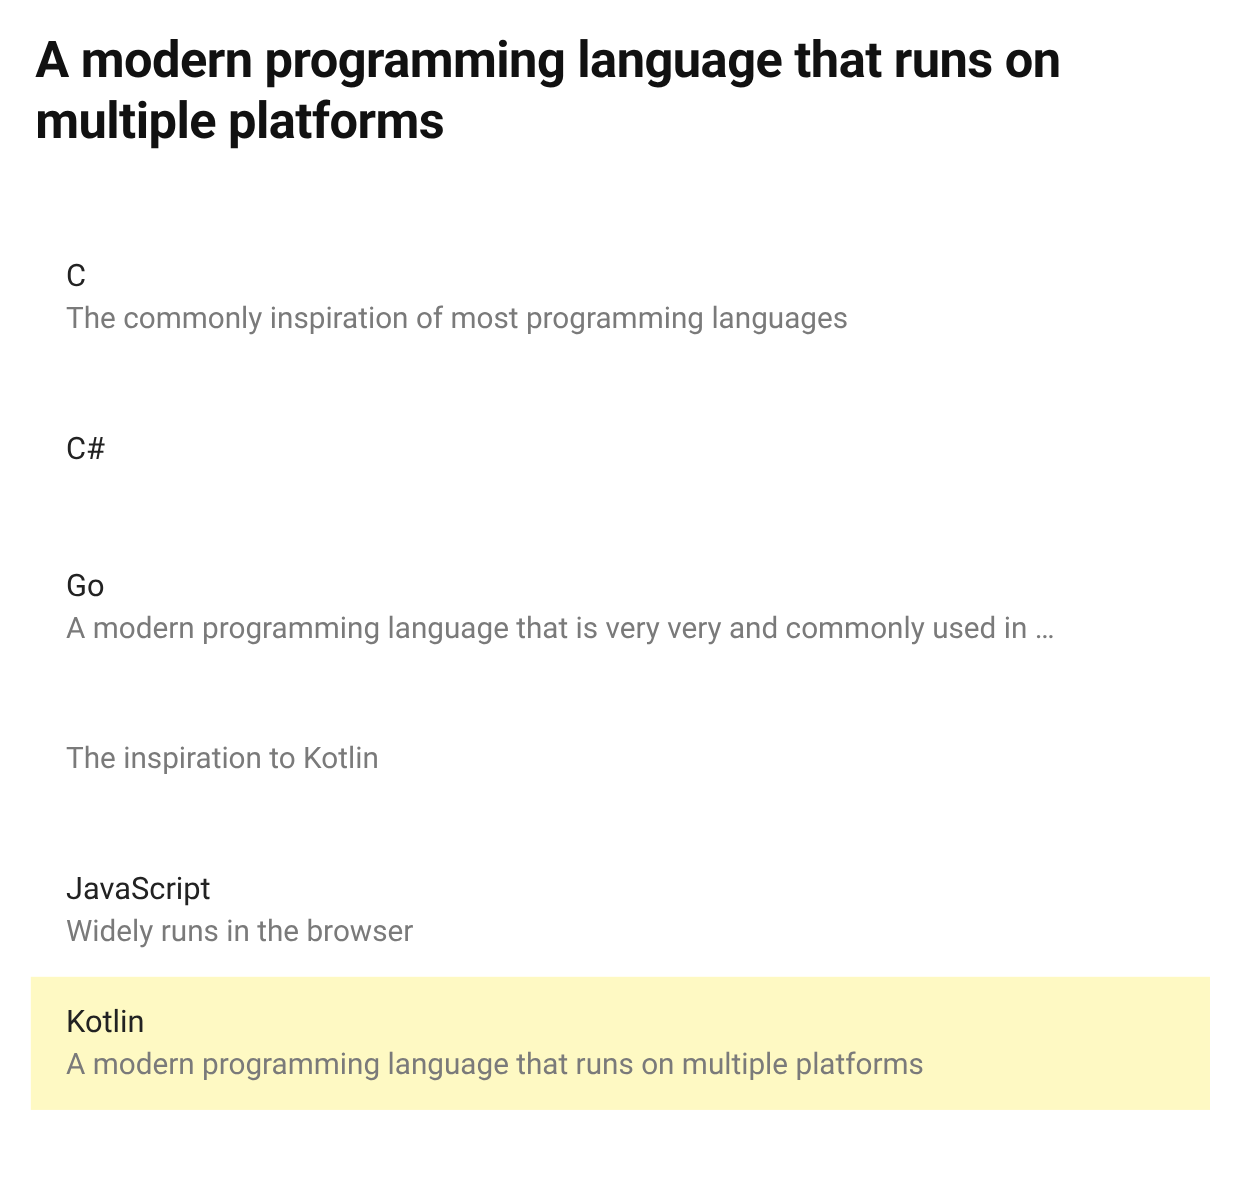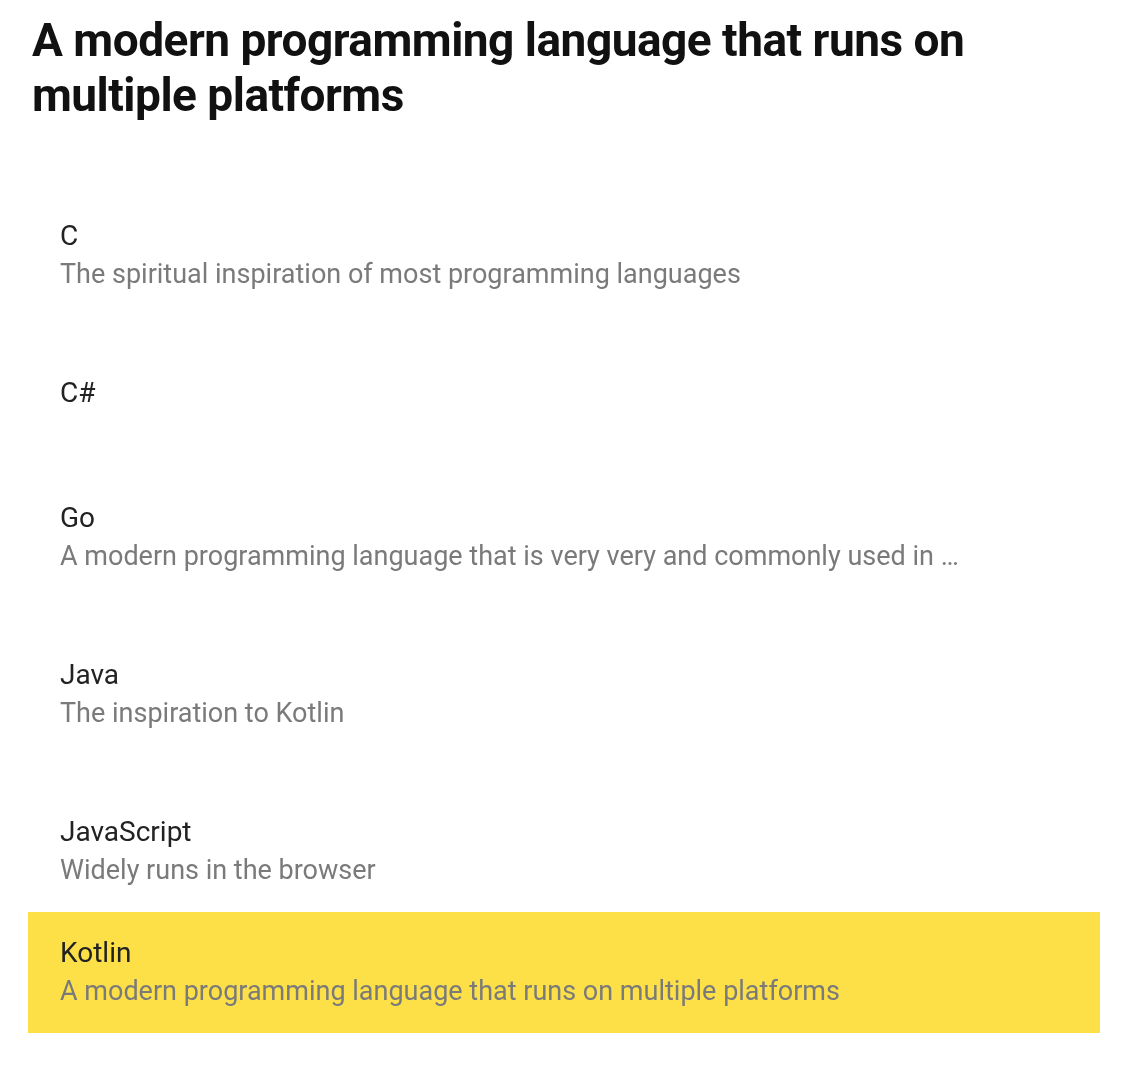--- a/index.html
+++ b/index.html
@@ -8,41 +8,41 @@
       box-sizing: border-box;
     }
     body {
       font-family: -apple-system, BlinkMacSystemFont, "Segoe UI", Roboto, Helvetica, Arial, sans-serif;
       background: #ffffff;
       width: 1128px;
       height: 1084px;
       overflow: hidden;
     }
     .container {
-      padding: 13px 28px 0 28px;
+      padding: 28px 28px 0 28px;
     }
     .title {
       font-size: 46px;
       font-weight: 700;
       line-height: 1.2;
       color: #111111;
       letter-spacing: -0.5px;
       margin-bottom: 72px;
       padding: 0 4px;
     }
     .list {
       display: flex;
       flex-direction: column;
     }
     .list-item {
       padding: 24px 32px 26px 32px;
       cursor: pointer;
     }
     .list-item.selected {
-      background: #fde047;
+      background: #fef9c3;
     }
     .item-title {
       font-size: 28px;
       font-weight: 400;
       color: #222222;
       margin-bottom: 6px;
     }
     .item-desc {
       font-size: 27px;
       font-weight: 400;
@@ -58,37 +58,36 @@
 </head>
 <body>
 
 <div class="container">
   <h1 class="title">A modern programming language that runs on multiple platforms</h1>
 
   <div class="list">
 
     <div class="list-item">
       <div class="item-title">C</div>
-      <div class="item-desc">The spiritual inspiration of most programming languages</div>
+      <div class="item-desc">The commonly inspiration of most programming languages</div>
     </div>
     <div class="spacer"></div>
 
     <div class="list-item">
       <div class="item-title">C#</div>
     </div>
     <div class="spacer"></div>
 
     <div class="list-item">
       <div class="item-title">Go</div>
       <div class="item-desc">A modern programming language that is very very and commonly used in …</div>
     </div>
     <div class="spacer"></div>
 
     <div class="list-item">
-      <div class="item-title">Java</div>
       <div class="item-desc">The inspiration to Kotlin</div>
     </div>
     <div class="spacer"></div>
 
     <div class="list-item">
       <div class="item-title">JavaScript</div>
       <div class="item-desc">Widely runs in the browser</div>
     </div>
 
     <div class="list-item selected">

